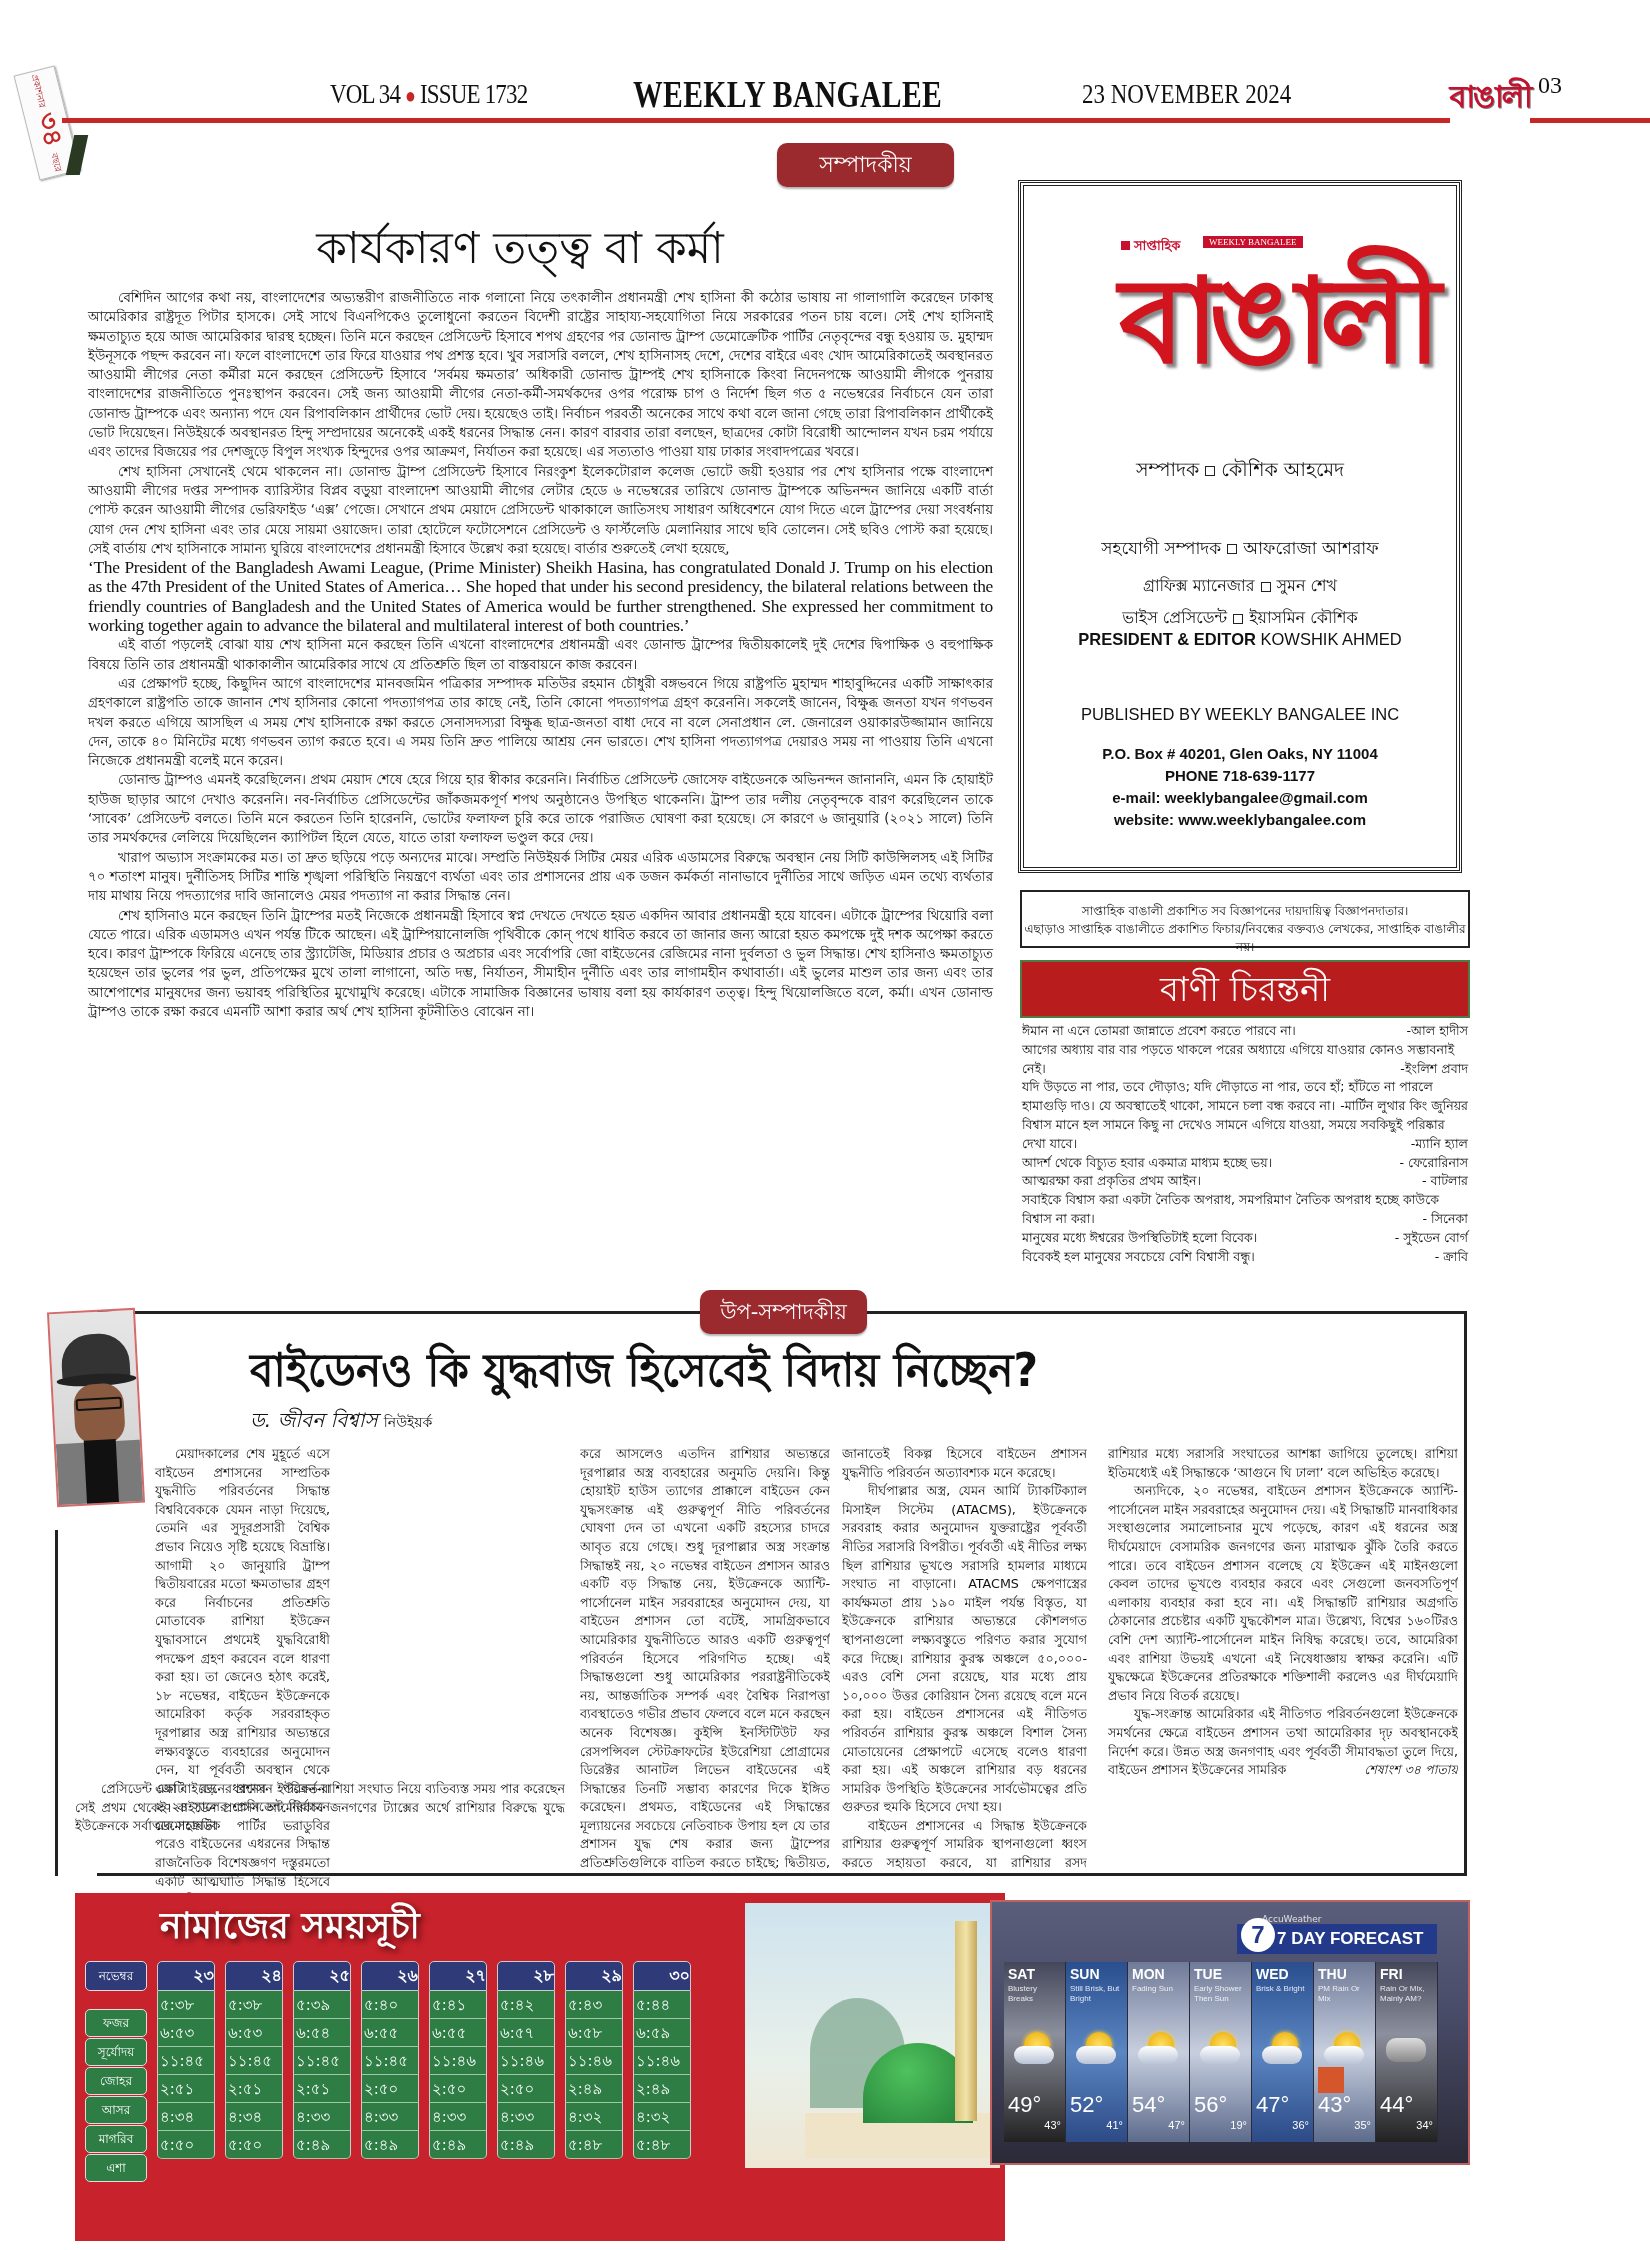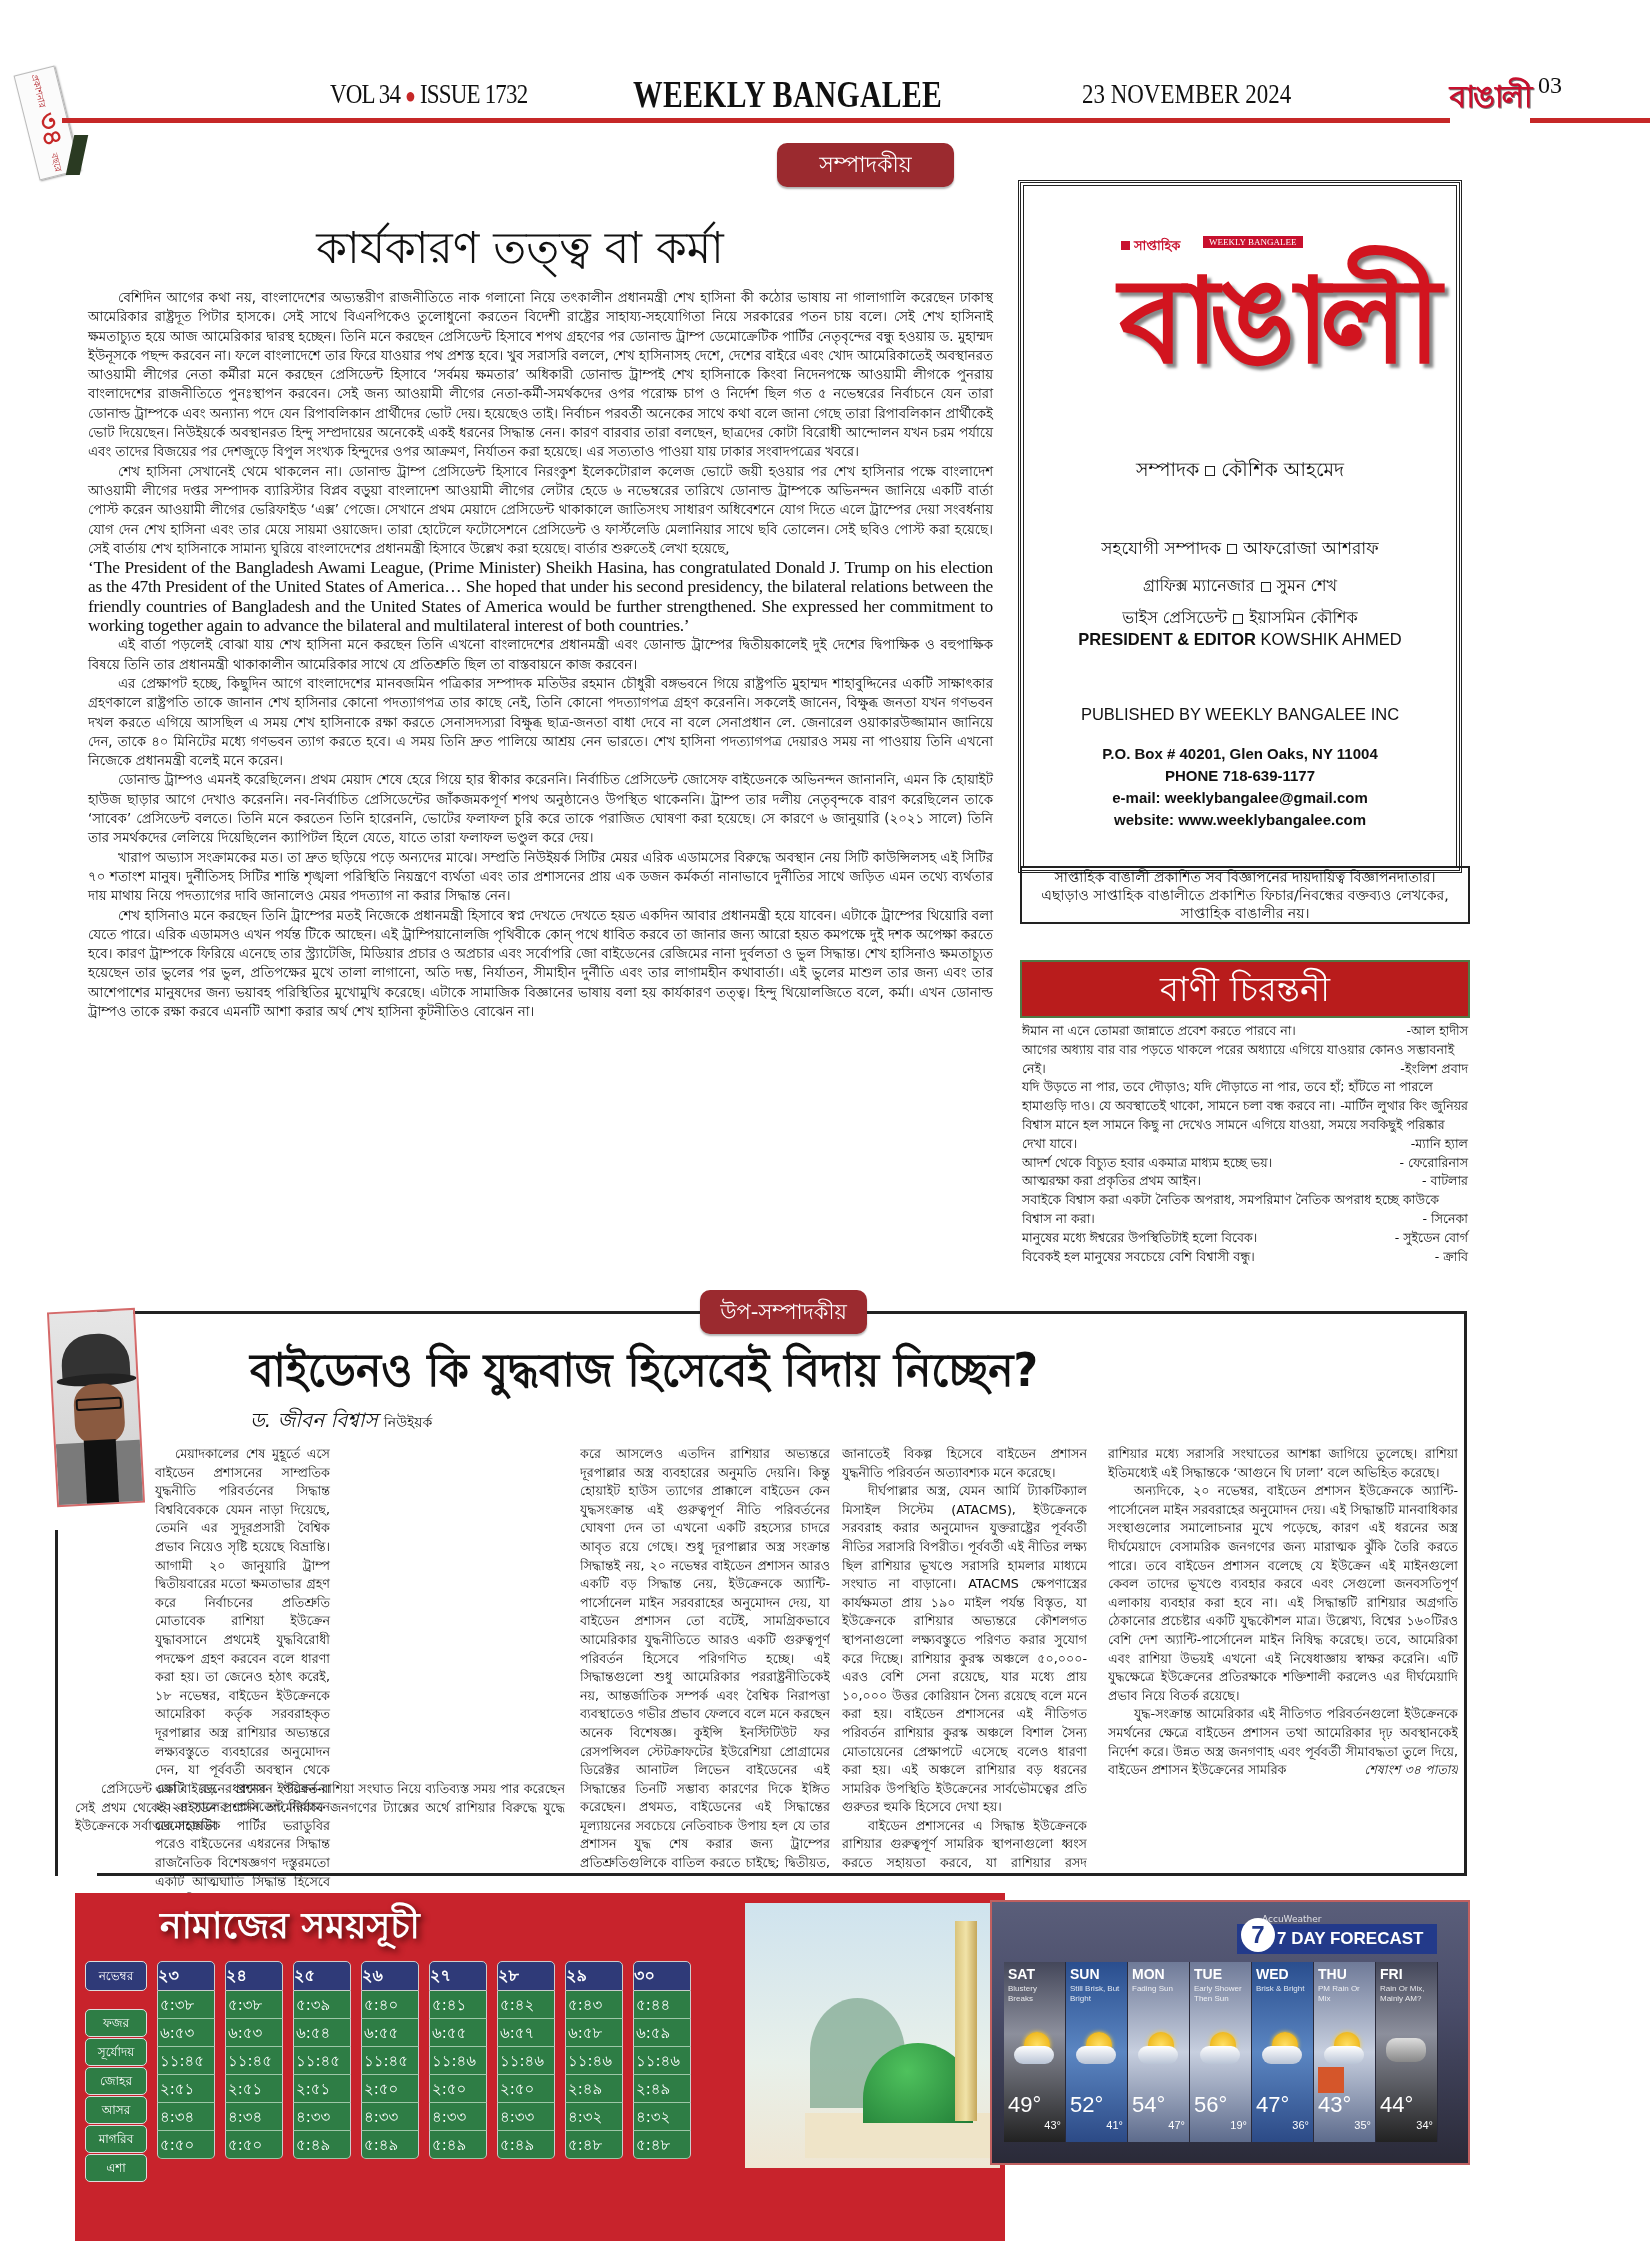--- a/index.html
+++ b/index.html
@@ -40,21 +40,21 @@
   .mh-logo .small .sq { display:inline-block; width:9px; height:9px; background:#c8102e; margin-right:4px; }
   .mh-logo .en { position: absolute; left: 94px; top: 18px; background: #c8102e; color: #fff; font-size: 9px; padding: 1px 6px; font-family: "Liberation Serif", serif; }
   .mh-logo .big { position: absolute; left: 10px; top: 28px; font-size: 118px; font-weight: bold; color: #d2141f; letter-spacing: -10px; line-height: 150px; text-shadow: 4px 4px 3px #888; }
   .mh-editor { position: absolute; left: 0; width: 100%; top: 272px; font-size: 19px; }
   .mh-line { position: absolute; left: 0; width: 100%; font-size: 16px; }
   .mh-en { position: absolute; left: 0; width: 100%; font-family: "Liberation Sans", sans-serif; font-size: 16.5px; }
   .mh-en b { font-weight: bold; }
   .mh-contact { position: absolute; left: 0; width: 100%; top: 560px; font-family: "Liberation Sans", sans-serif; font-weight: bold; font-size: 15px; line-height: 22px; }
   .box-sq { display:inline-block; width:10px; height:10px; border:1.5px solid #222; margin: 0 6px; vertical-align: middle; }
 
-  .disclaimer { position: absolute; left: 1020px; top: 866px; width: 450px; height: 58px; border: 2px solid #222; font-family: "DejaVu Sans", sans-serif; font-size: 14px; text-align: center; line-height: 18px; }
+  .disclaimer { position: absolute; left: 1020px; top: 890px; width: 450px; height: 58px; border: 2px solid #222; font-family: "DejaVu Sans", sans-serif; font-size: 12px; text-align: center; line-height: 18px; padding-top: 10px; }
 
   .bani-head { position: absolute; left: 1020px; top: 960px; width: 450px; height: 58px; background: #b91c1c; border: 2px solid #4f7a45; color: #fff; font-family: "DejaVu Sans", sans-serif; font-size: 34px; text-align: center; line-height: 54px; }
   .bani-list { position: absolute; left: 1022px; top: 1022px; width: 446px; font-family: "DejaVu Sans", sans-serif; font-size: 12.6px; line-height: 18.8px; }
   .bani-item { display: block; }
   .bani-item .q { }
   .bani-item .src { float: right; }
   .bani-item::after { content:""; display:block; clear:both; }
 
   
   .sub-frame { position: absolute; left: 97px; top: 1311px; width: 1370px; height: 565px; border-top: 3px solid #222; border-right: 3px solid #222; border-bottom: 3px solid #222; }
@@ -70,21 +70,21 @@
 
   .sub-title { position: absolute; left: 250px; top: 1335px; font-family: "DejaVu Sans", sans-serif; font-size: 46px; font-weight: bold; white-space: nowrap; transform: scaleX(0.92); transform-origin: left; }
   .sub-byline { position: absolute; left: 250px; top: 1405px; font-family: "DejaVu Sans", sans-serif; font-size: 20px; font-style: italic; }
   .sub-byline .loc { font-size: 14px; font-style: normal; margin-left: 6px; }
   .sub-col { position: absolute; top: 1445px; font-family: "DejaVu Sans", sans-serif; font-size: 12.7px; line-height: 18.6px; text-align: justify; }
   .sub-col p { text-indent: 26px; }
   .cont-note { font-style: italic; float: right; }
   .prayer-title { position: absolute; left: 0; top: 5px; width: 430px; text-align: center; color: #fff; font-family: "DejaVu Sans", sans-serif; font-size: 36px; font-weight: bold; text-shadow: 3px 3px 6px #4a0a0a; }
   .prayer-grid { position: absolute; left: 10px; top: 68px; display: grid; grid-template-columns: 62px repeat(8, 58px); column-gap: 10px; }
   .pg-col { display: flex; flex-direction: column; }
-  .pg-head { height: 30px; background: #2f3a78; color: #fff; border: 1px solid #ccc; border-radius: 5px 5px 0 0; font-family: "DejaVu Sans", sans-serif; font-weight: bold; font-size: 16px; text-align: left; line-height: 28px; }
+  .pg-head { height: 30px; background: #2f3a78; color: #fff; border: 1px solid #ccc; border-radius: 5px 5px 0 0; font-family: "DejaVu Sans", sans-serif; font-weight: bold; font-size: 16px; text-align: right; line-height: 28px; }
   .pg-cell { height: 28px; background: #2e7d45; color: #fff; border-bottom: 1px solid #9fc7a8; font-family: "DejaVu Sans", sans-serif; font-size: 15px; line-height: 28px; padding-left: 2px; border-left:1px solid #ccc; border-right:1px solid #ccc; }
   .pg-label { height: 28px; margin-bottom: 1px; background: #2e7d45; color: #fff; border: 1px solid #ddd; border-radius: 5px; font-family: "DejaVu Sans", sans-serif; font-size: 12px; line-height: 26px; text-align: center; }
   .pg-label.head { background: #2f3a78; height: 30px; line-height: 28px; margin-bottom: 0; }
   .prayer-img { position: absolute; left: 745px; top: 1903px; width: 255px; height: 265px; }
   .mosque { position:absolute; left:0; top:0; width:100%; height:100%; background: linear-gradient(180deg,#cfe3ee 0%, #e8f0ea 60%, #efe6d3 100%); }
   .dome-bg { position:absolute; left:65px; top:95px; width:95px; height:110px; background:#7aa58b; border-radius:50% 50% 0 0; opacity:0.7; }
   .dome { position:absolute; left:118px; top:140px; width:110px; height:80px; background: radial-gradient(circle at 40% 35%, #4fc25d, #1f7a35); border-radius: 55px 55px 0 0; }
   .minaret { position:absolute; left:210px; top:18px; width:22px; height:200px; background: linear-gradient(90deg,#d9c37a,#f1e3a8,#c5a75a); }
   .base { position:absolute; left:60px; top:210px; width:190px; height:45px; background:#efe4c8; }
   .prayer-frame { position: absolute; left: 75px; top: 1893px; width: 930px; height: 348px; background: #c8232c; }

